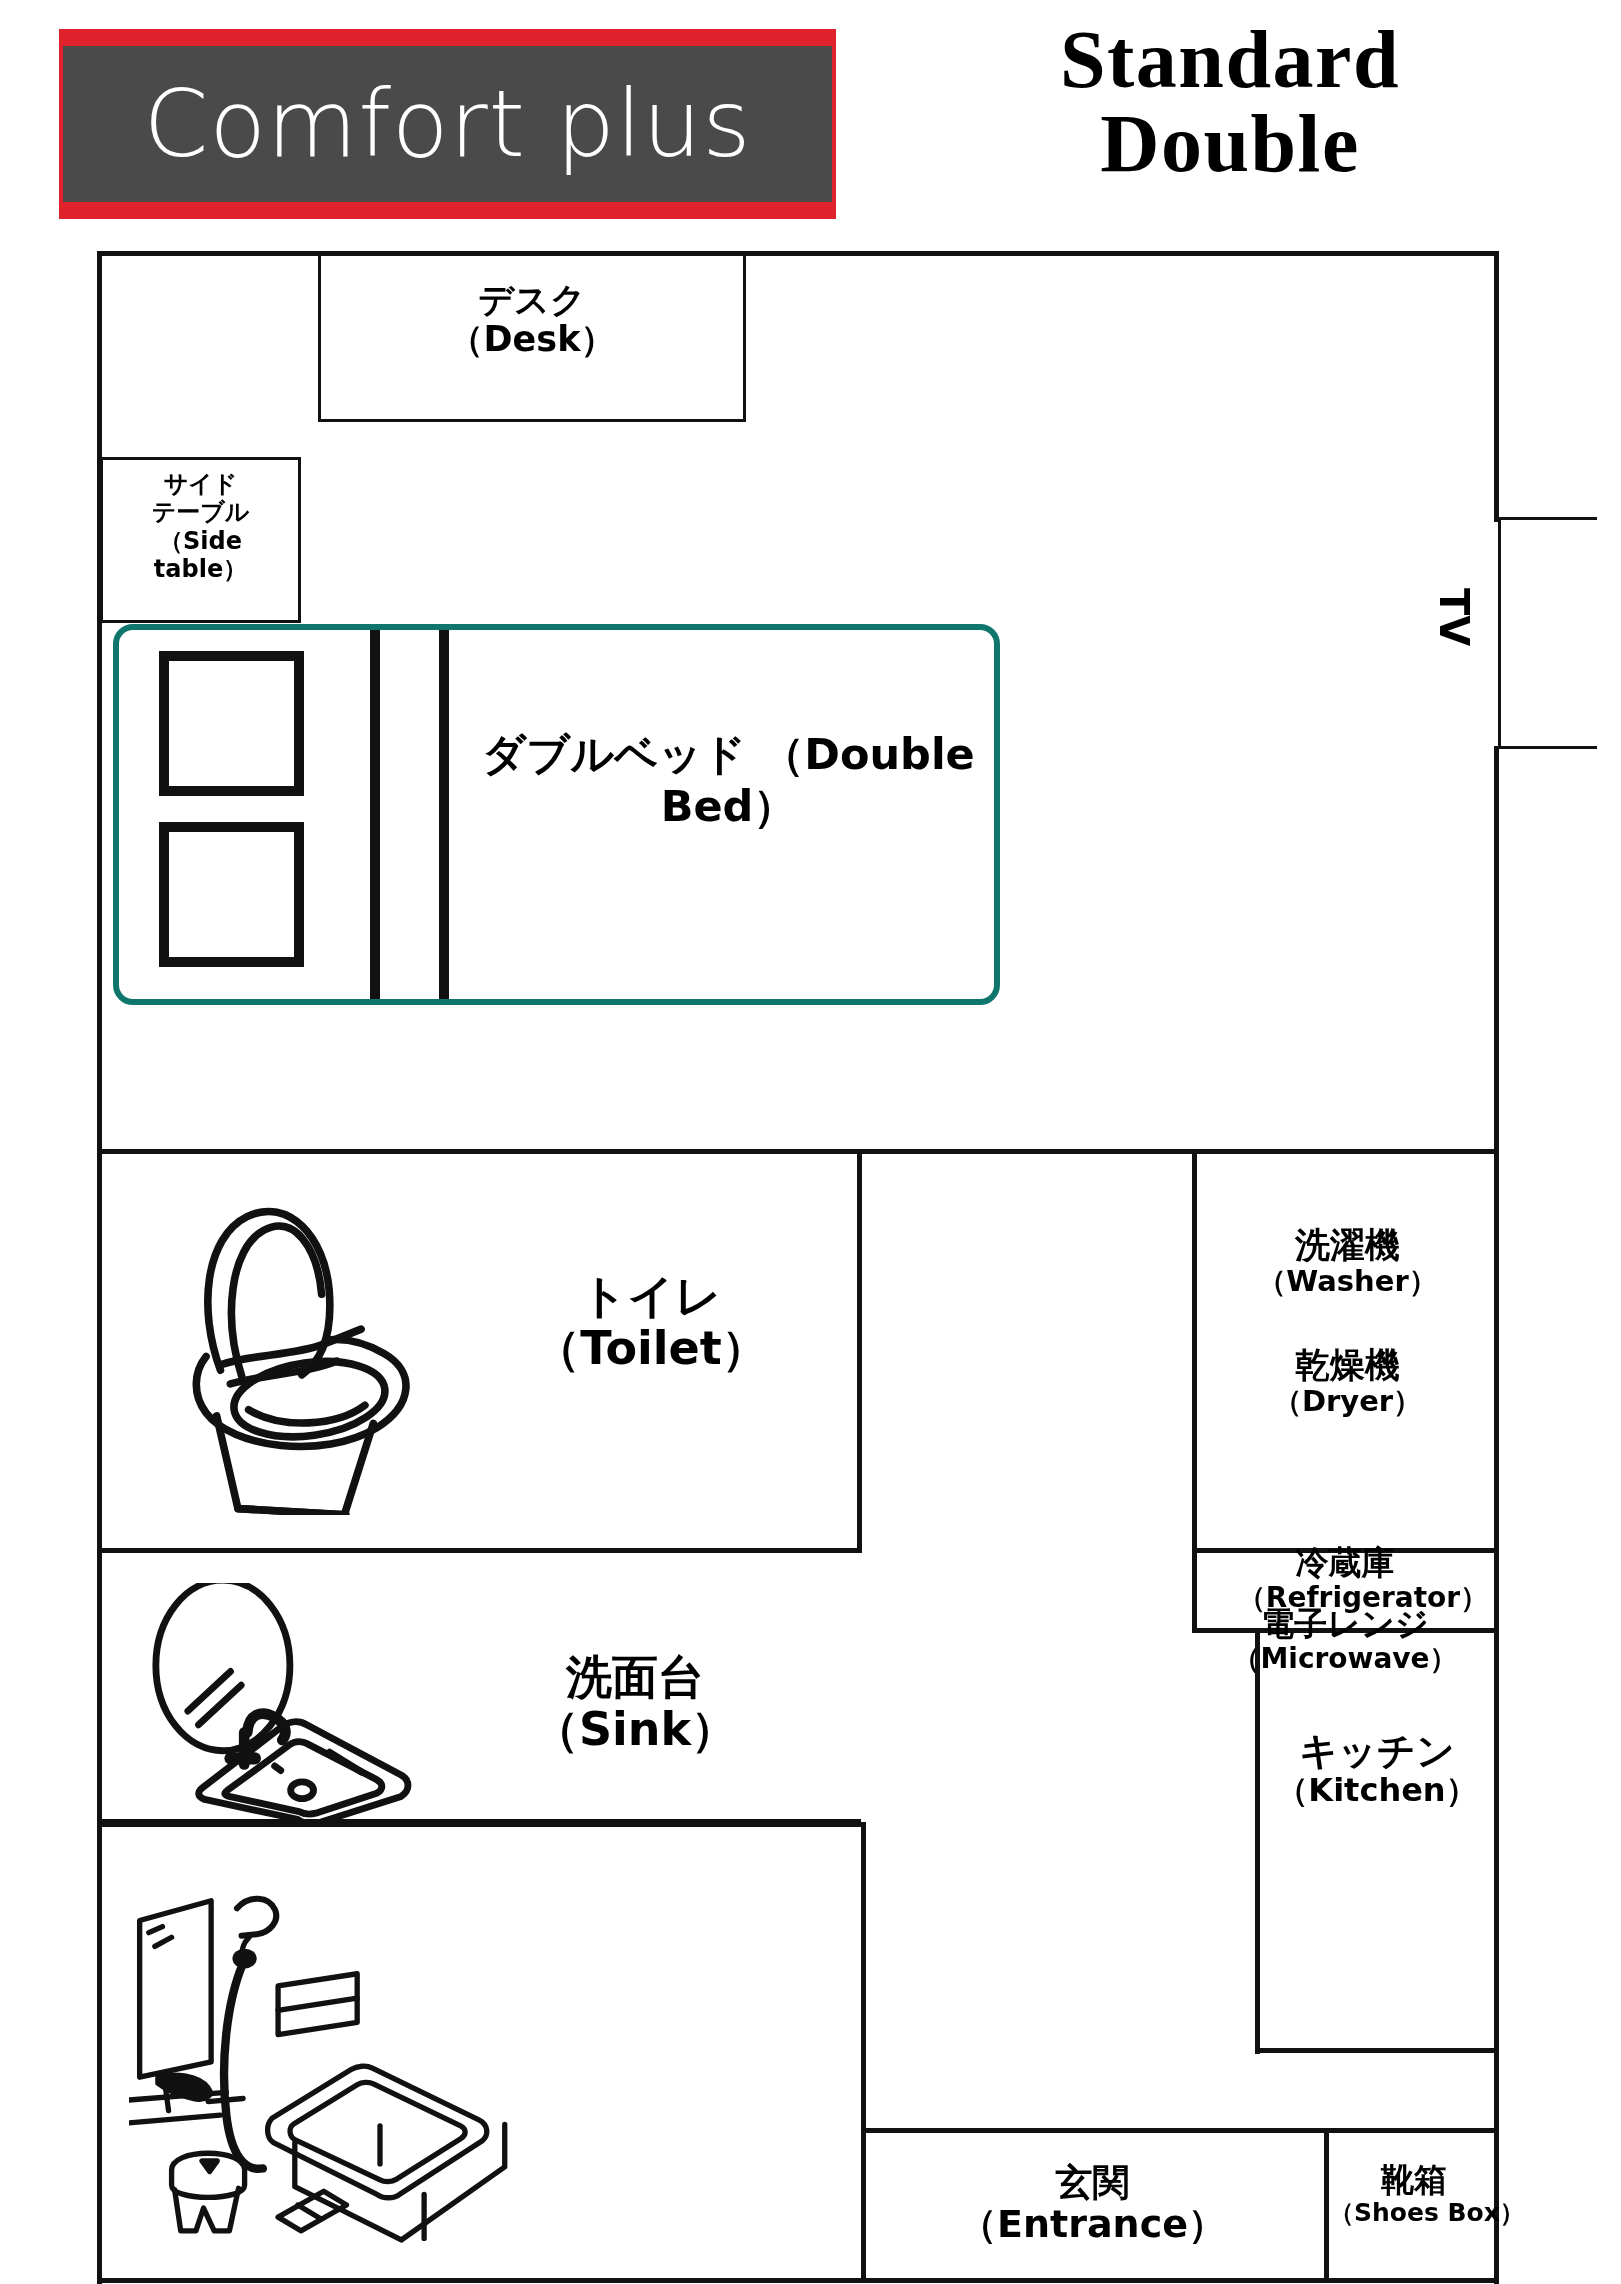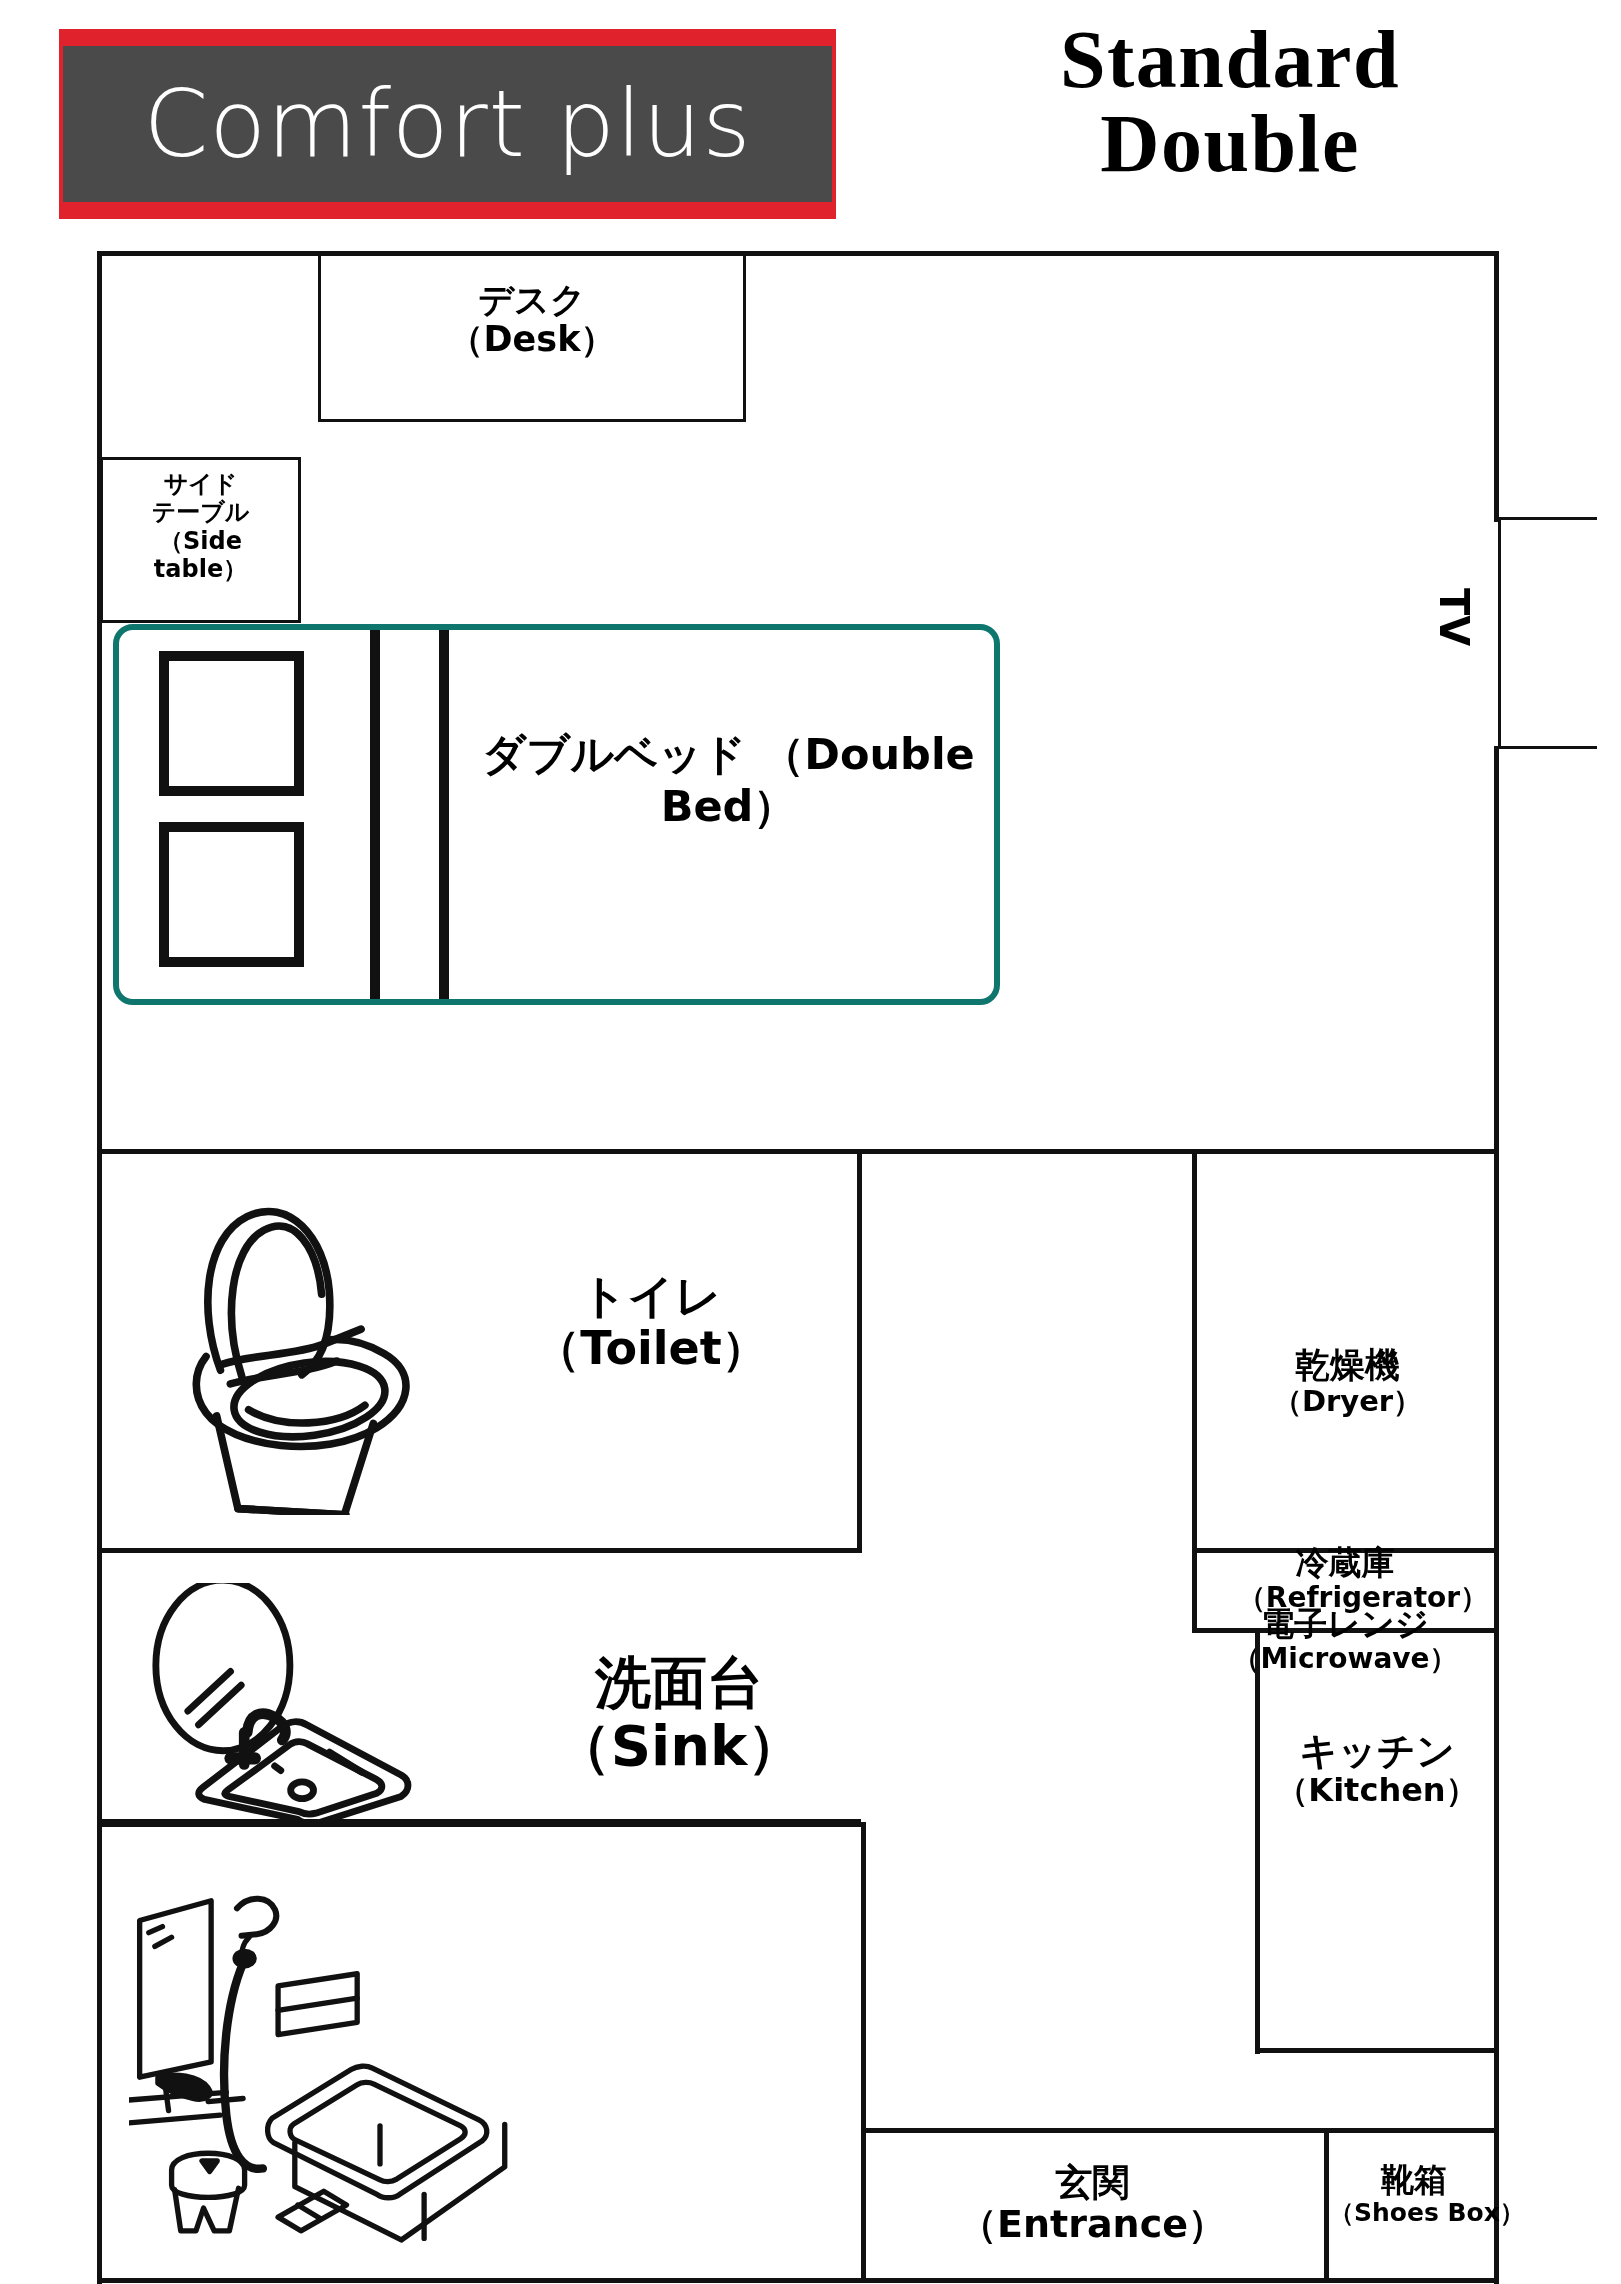--- a/index.html
+++ b/index.html
@@ -255,21 +255,21 @@
 
       <path d="M124 272 L 206 212 C 213 207, 222 207, 229 211 L 320 258 C 329 263, 329 271, 320 276 L 240 302 C 233 304, 224 303, 218 300 L 126 280 C 119 278, 119 276, 124 272 Z"></path>
 
       <ellipse cx="222" cy="272" rx="15" ry="11"></ellipse>
 
       <path d="M186 240 L 194 246"></path>
       <path d="M258 222 L 300 248"></path>
     </g>
   </svg>
 
-  <div class="lbl" style="left:500px; top:1401px; width:358px; font-size:56px;">
+  <div class="lbl" style="left:456px; top:1401px; width:358px; font-size:46px;">
     <span class="jp">洗面台</span>
     <span class="en">（Sink）</span>
   </div>
 
   <div class="wall" style="left:97px; top:1571px; width:769px; height:5.3px;"></div>
   <div class="wall" style="left:861px; top:1571px; width:4.6px; height:461px;"></div>
   <div class="wall" style="left:97px; top:2027px; width:768px; height:5.3px;"></div>
 
   <svg class="illus" style="left:129px; top:1622px;" width="502" height="381" viewBox="0 0 660 500">
     <g fill="none" stroke="#111" stroke-width="7" stroke-linecap="round" stroke-linejoin="round">
@@ -309,20 +309,24 @@
       <path d="M196 452 L 256 418 L 286 436 L 226 470 Z"></path>
       <path d="M222 436 L 252 454"></path>
     </g>
   </svg>
 
 
   <div class="wall" style="left:1192px; top:898px; width:4.6px; height:404px;"></div>
   <div class="wall" style="left:1192px; top:1297px; width:306px; height:5.3px;"></div>
   <div class="wall" style="left:1494px; top:898px; width:4.6px; height:404px;"></div>
 
+  <div class="lbl" style="left:1197px; top:975px; width:301px; font-size:35px;">
+    <span class="jp">洗濯機</span>
+    <span class="en" style="font-size:29px;">（Washer）</span>
+  </div>
   <div class="lbl" style="left:1197px; top:1095px; width:301px; font-size:35px;">
     <span class="jp">乾燥機</span>
     <span class="en" style="font-size:29px;">（Dryer）</span>
   </div>
 
   <div class="wall" style="left:1192px; top:1297px; width:4.6px; height:84px;"></div>
   <div class="wall" style="left:1494px; top:1297px; width:4.6px; height:84px;"></div>
   <div class="wall" style="left:1192px; top:1377px; width:306px; height:5.3px;"></div>
 
   <div class="lbl" style="left:1192px; top:1294px; width:306px; font-size:33px;">

